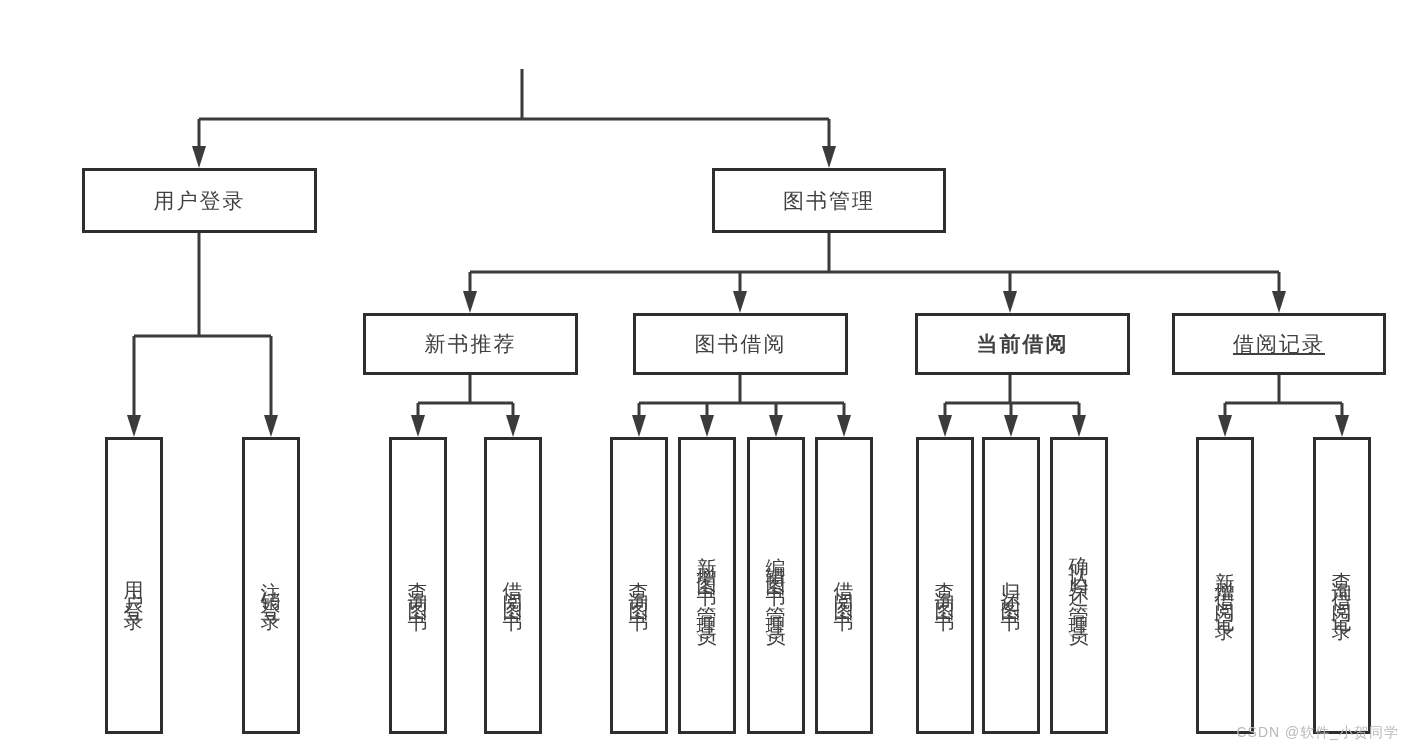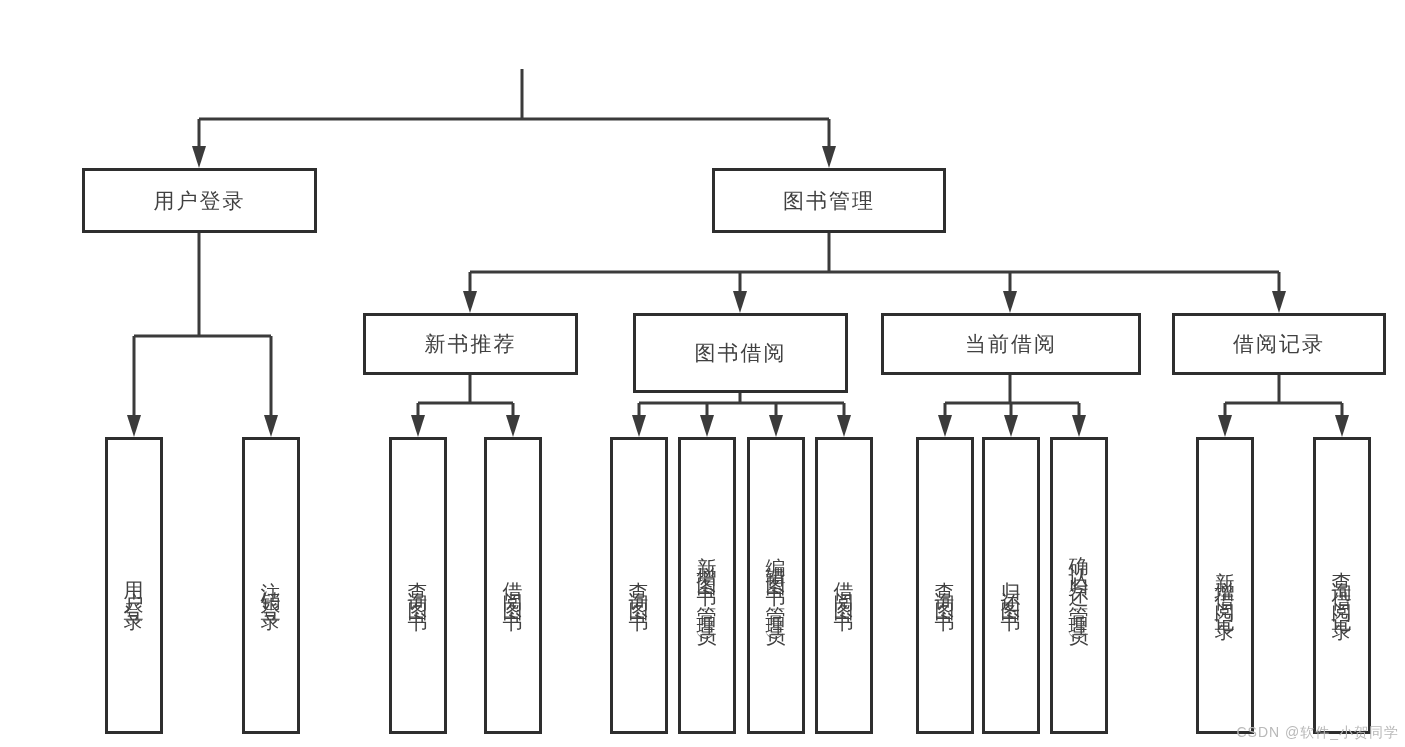--- a/index.html
+++ b/index.html
@@ -112,27 +112,27 @@
   <div class="node h" style="left:82px;top:168px;width:235px;height:65px;">
     <span>用户登录</span>
   </div>
   <div class="node h" style="left:363px;top:313px;width:215px;height:62px;">
     <span>新书推荐</span>
   </div>
 
   <div class="node h" style="left:712px;top:168px;width:234px;height:65px;">
     <span>图书管理</span>
   </div>
-  <div class="node h" style="left:633px;top:313px;width:215px;height:80px;">
+  <div class="node h" style="left:633px;top:313px;width:215px;height:62px;">
     <span>图书借阅</span>
   </div>
-  <div class="node h" style="left:881px;top:313px;width:260px;height:62px;">
+  <div class="node h" style="left:915px;top:313px;width:215px;height:62px;font-weight:bold;">
     <span>当前借阅</span>
   </div>
-  <div class="node h" style="left:1172px;top:313px;width:214px;height:62px;">
+  <div class="node h" style="left:1172px;top:313px;width:214px;height:62px;text-decoration:underline;">
     <span>借阅记录</span>
   </div>
 
   <div class="node v" style="left:105px;top:437px;width:58px;height:297px;">
     <span>用户登录</span>
   </div>
   <div class="node v" style="left:242px;top:437px;width:58px;height:297px;">
     <span>注销登录</span>
   </div>
 

